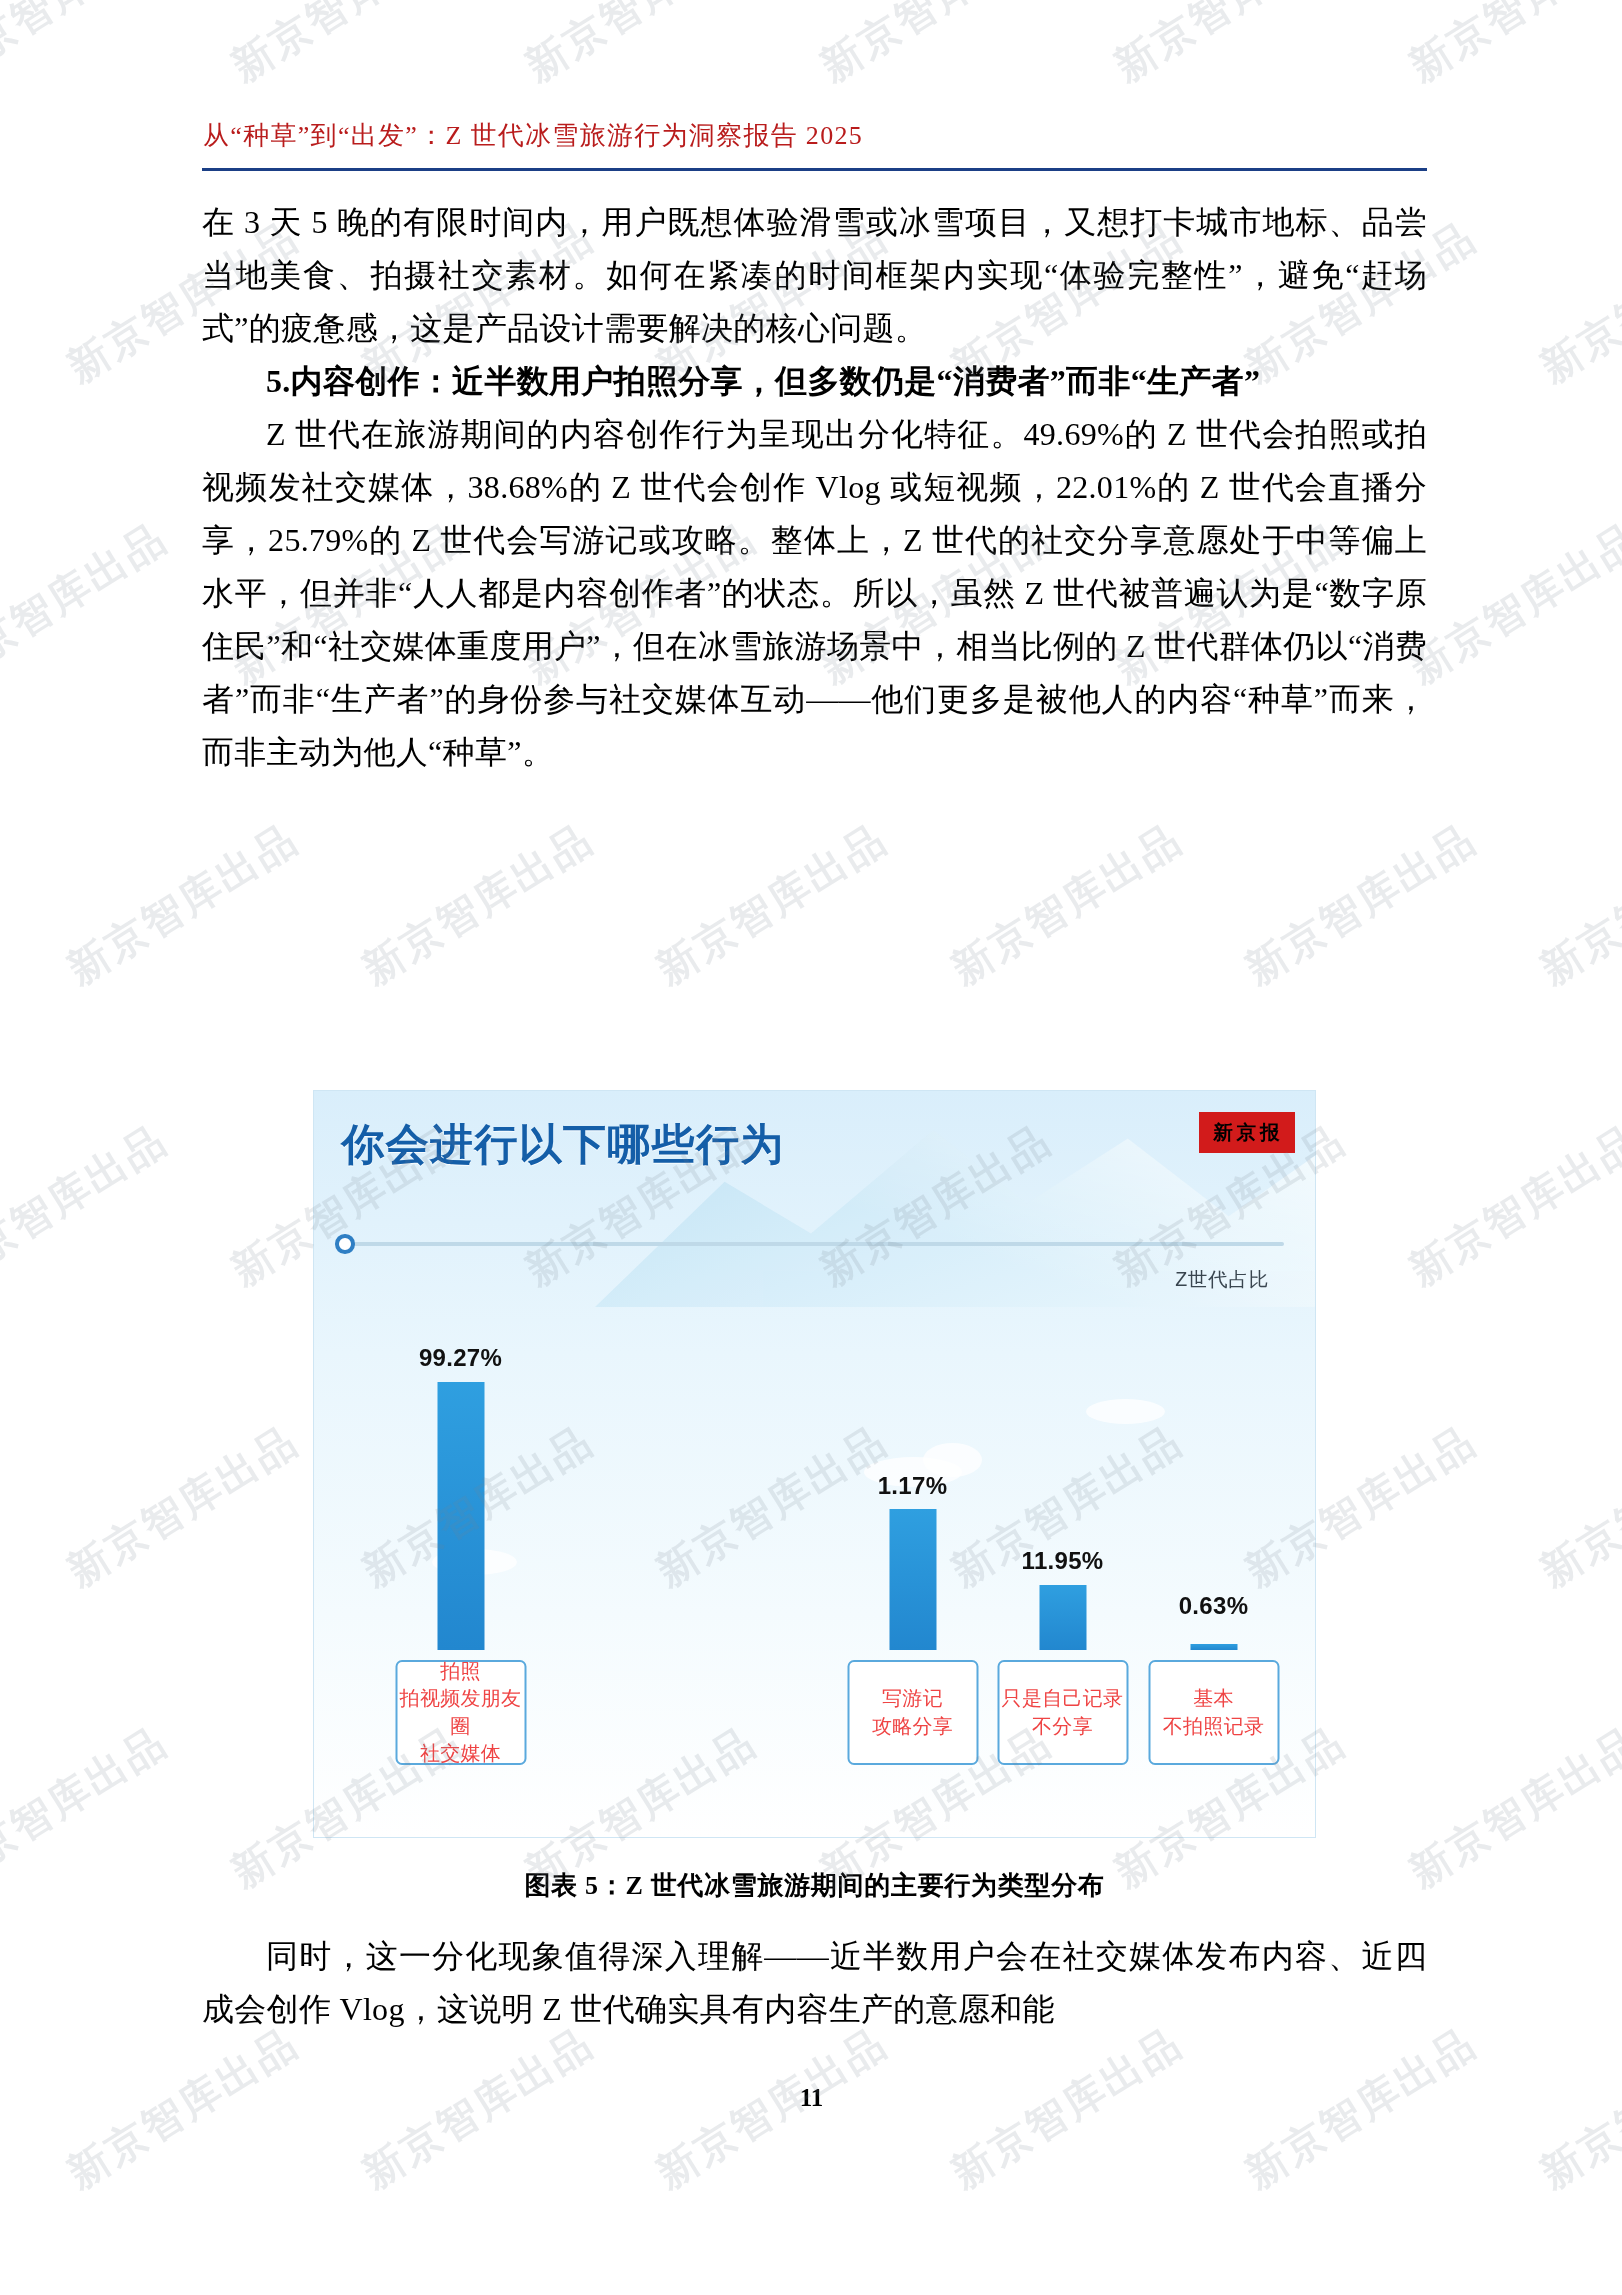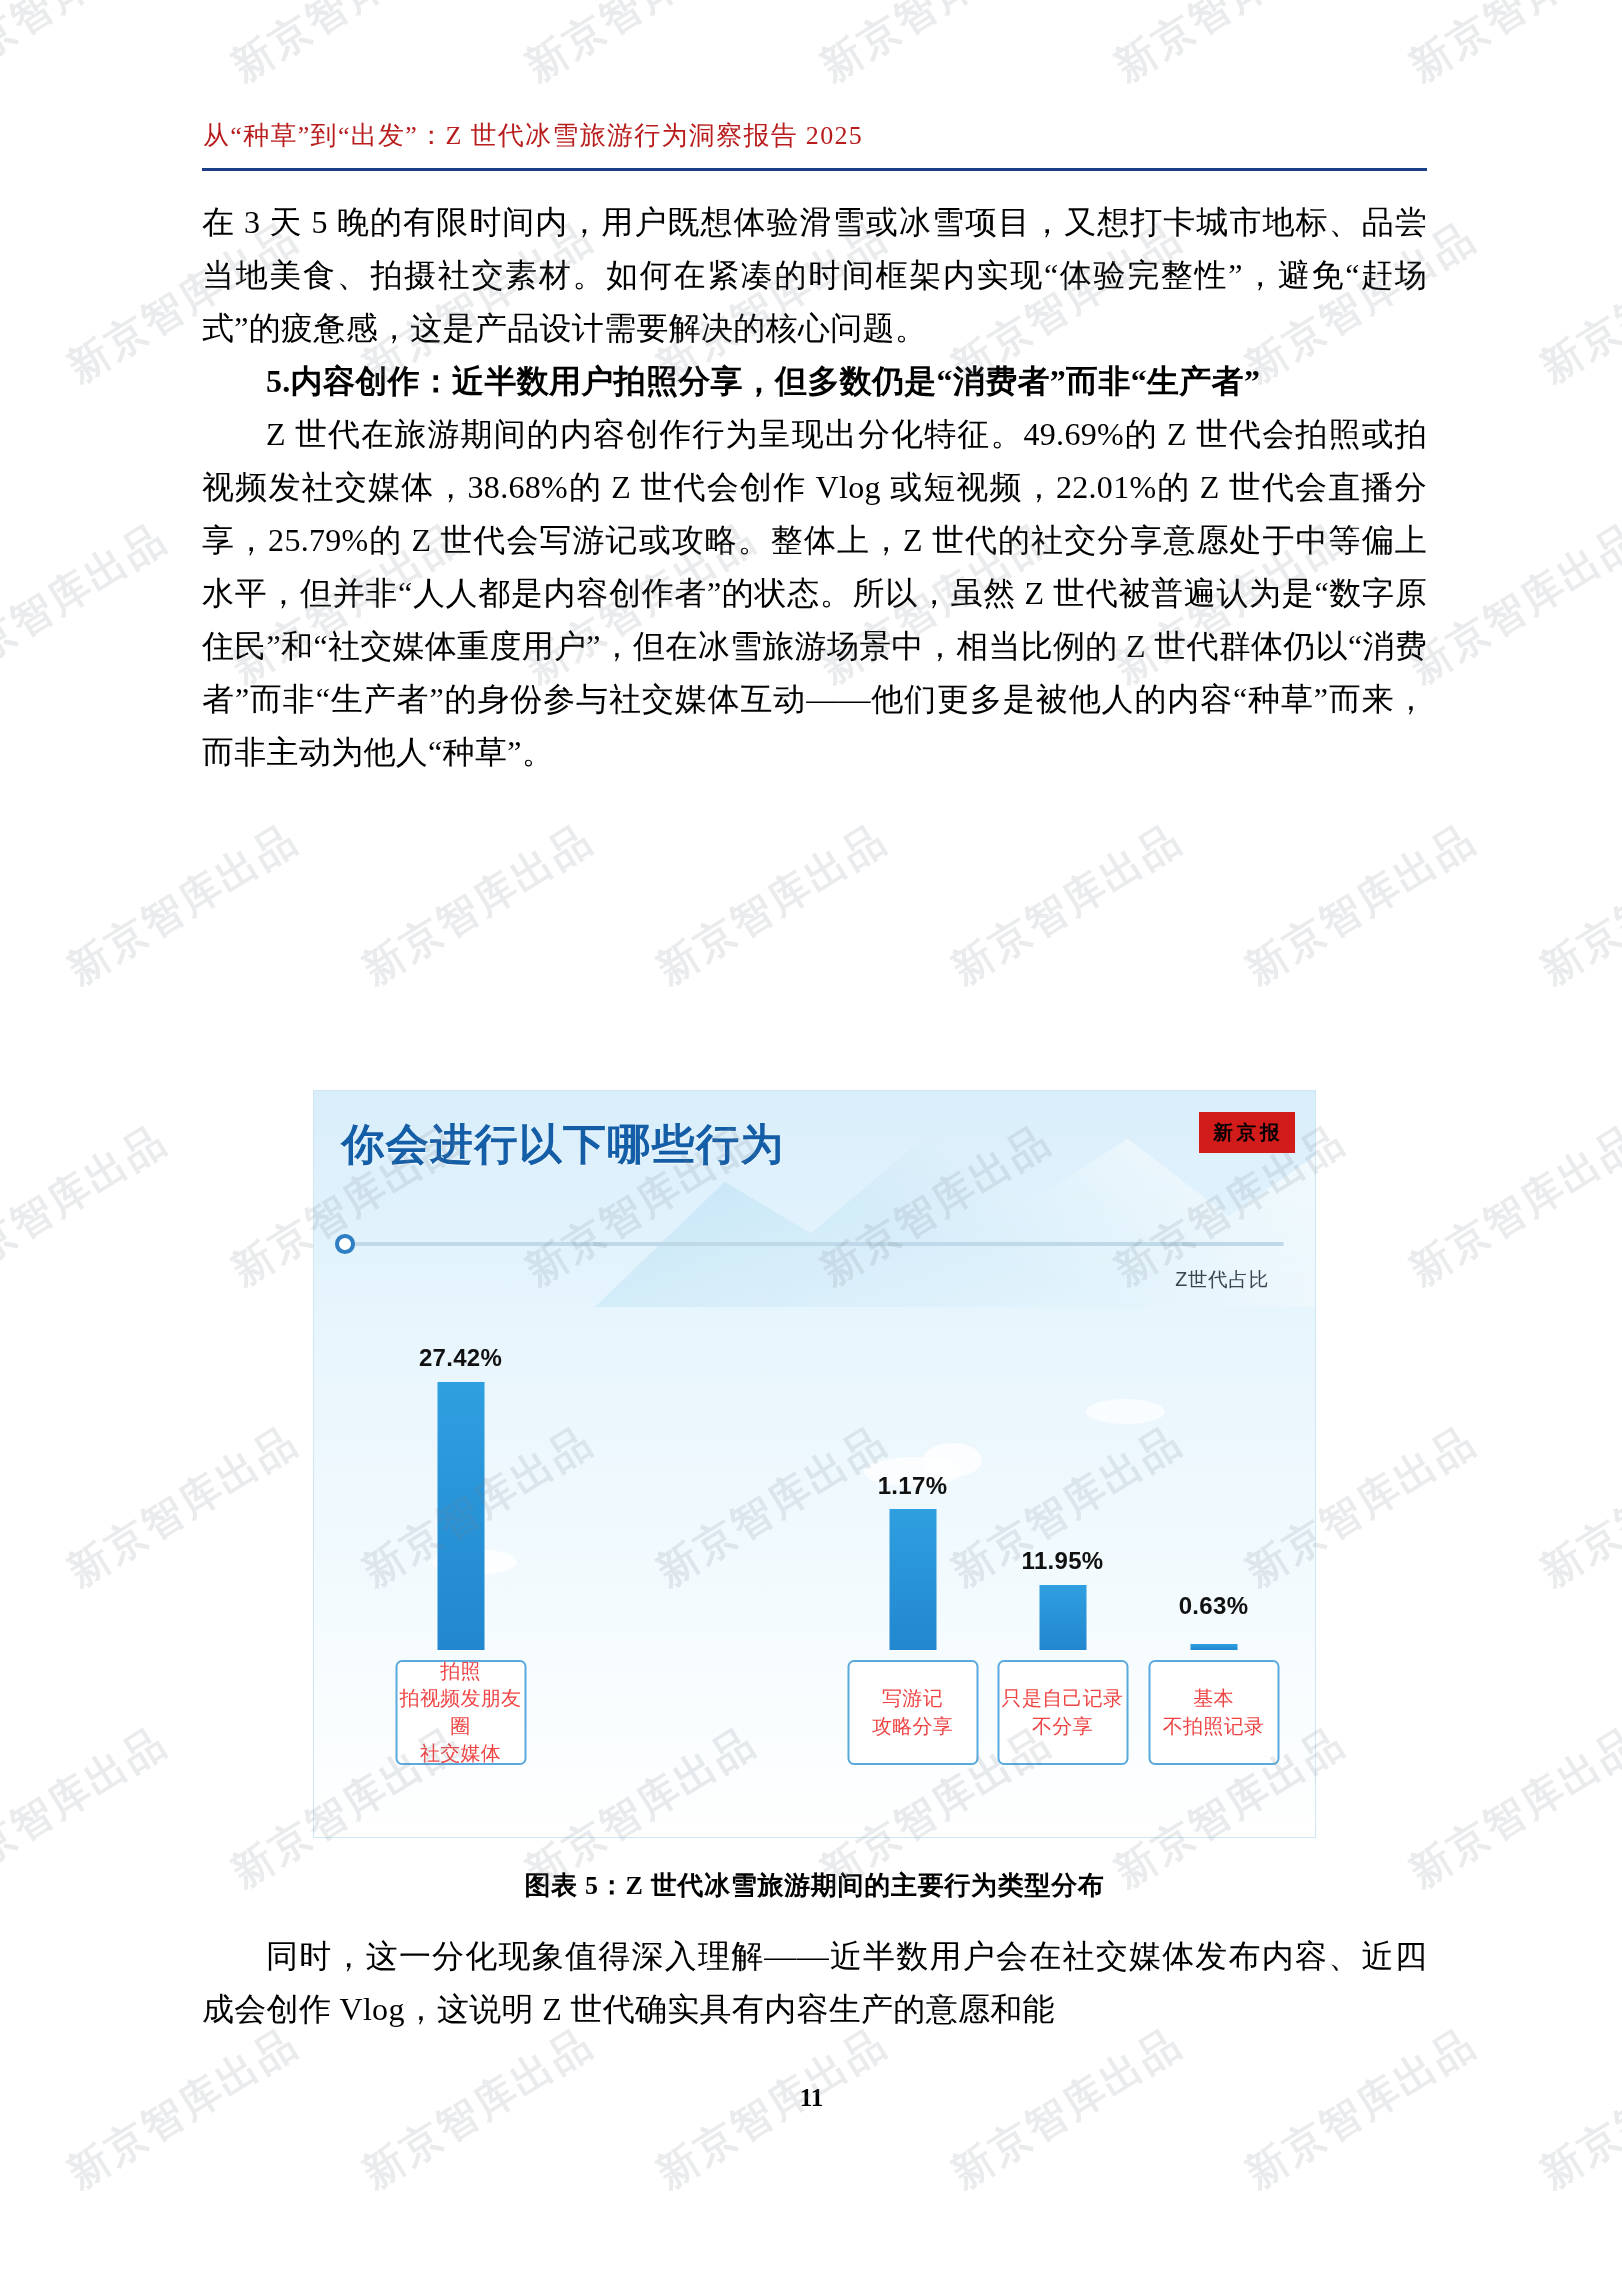--- a/index.html
+++ b/index.html
@@ -271,21 +271,21 @@
 
     <div class="fig-logo">新京报</div>
 
     <div class="fig-rule"></div>
     <div class="fig-rule-dot"></div>
     <div class="fig-legend">Z世代占比</div>
 
     <div class="bars">
 
       <div class="bar-col" style="left:39px; height:458px;">
-        <div class="bar-val" style="bottom:393px;">27.42%</div>
+        <div class="bar-val" style="bottom:393px;">99.27%</div>
         <div class="bar-rect" style="height:268px;"></div>
         <div class="bar-label">
           <span>拍照</span>
           <span>拍视频发朋友圈</span>
           <span>社交媒体</span>
         </div>
       </div>
 
 
 

